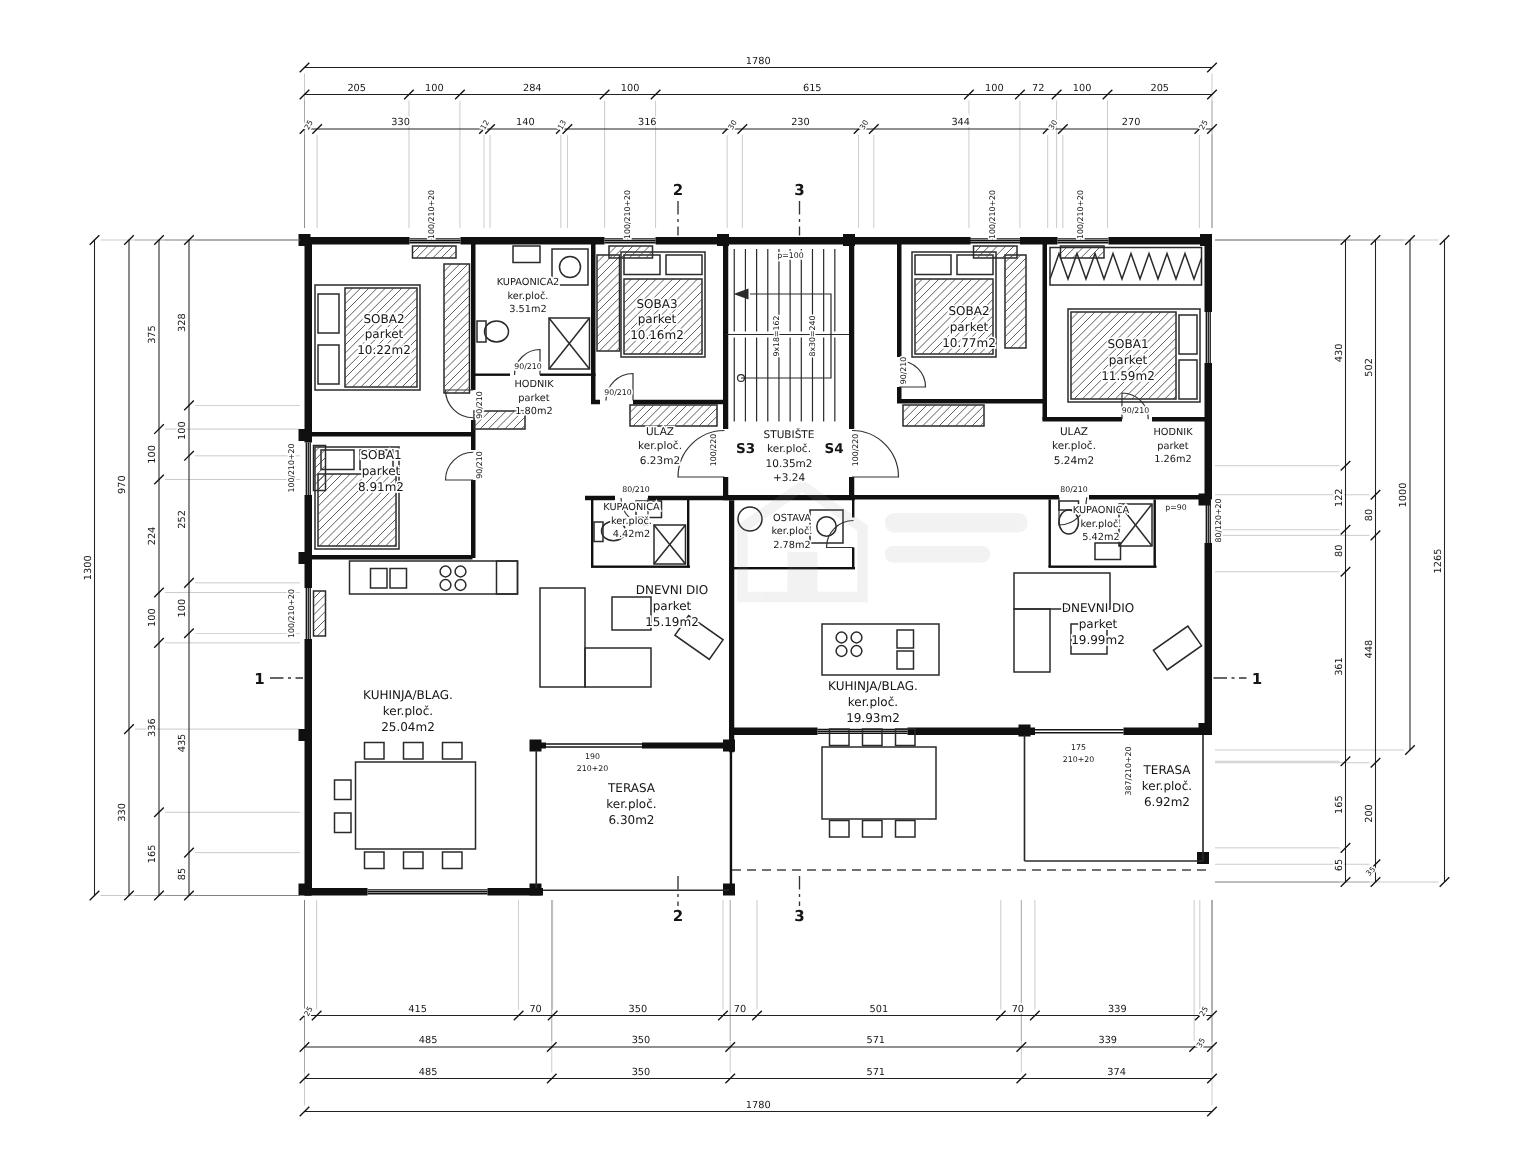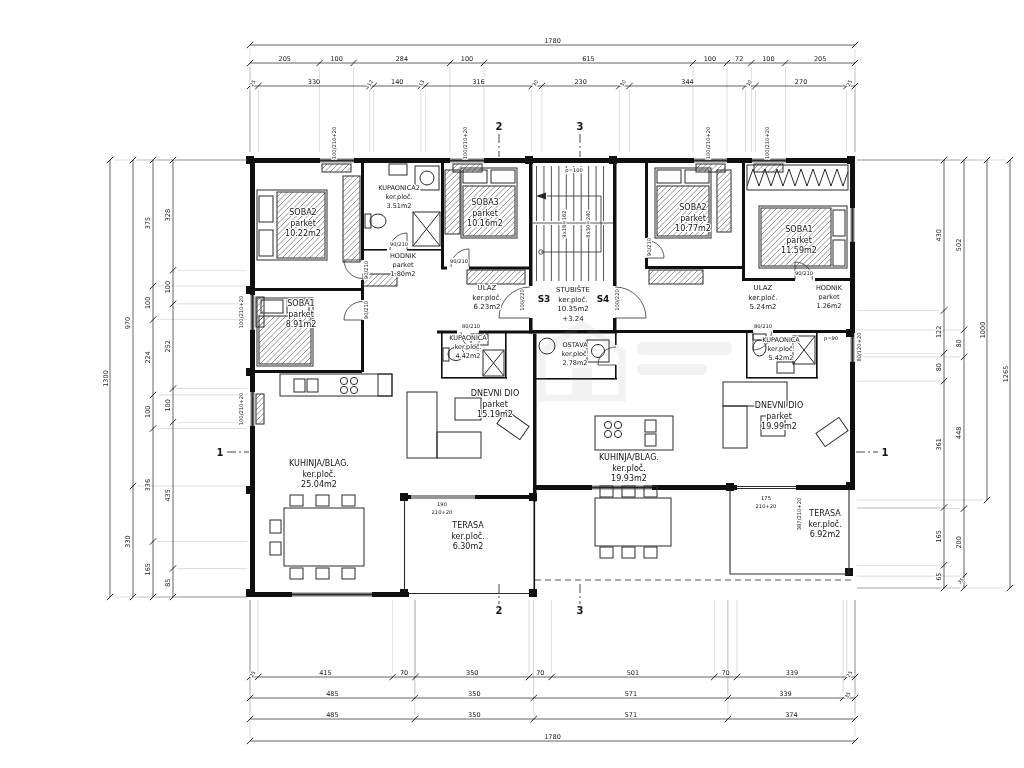--- a/index.html
+++ b/index.html
@@ -1,16 +1,16 @@
 <!DOCTYPE html>
 <html><head>
 <meta charset="utf-8">
 <style>
   html,body{margin:0;padding:0;background:#ffffff;width:1024px;height:768px;overflow:hidden;}
-  #canvas{position:relative;width:916px;height:768px;background:#fff;margin-left:47px;}
+  #canvas{position:relative;width:916px;height:768px;background:#fff;}
   svg{position:absolute;left:0;top:0;}
   svg text{font-family:"DejaVu Sans","Liberation Sans",sans-serif;fill:#151515;}
   .wall{fill:#101010;stroke:none;}
   .win{stroke:#141414;stroke-width:0.9;fill:none;}
   .furn{fill:#ffffff;fill-opacity:0;stroke:#2a2a2a;stroke-width:1;}
   .thin{stroke:#2a2a2a;stroke-width:1.1;fill:none;}
   .dash{stroke:#444;stroke-width:0.9;fill:none;stroke-dasharray:6 4;}
   .dashdot{stroke:#333;stroke-width:0.9;fill:none;stroke-dasharray:9 3 2 3;}
   .door{stroke:#333;stroke-width:0.8;fill:none;}
   .tread{stroke:#2a2a2a;stroke-width:0.8;fill:none;}

